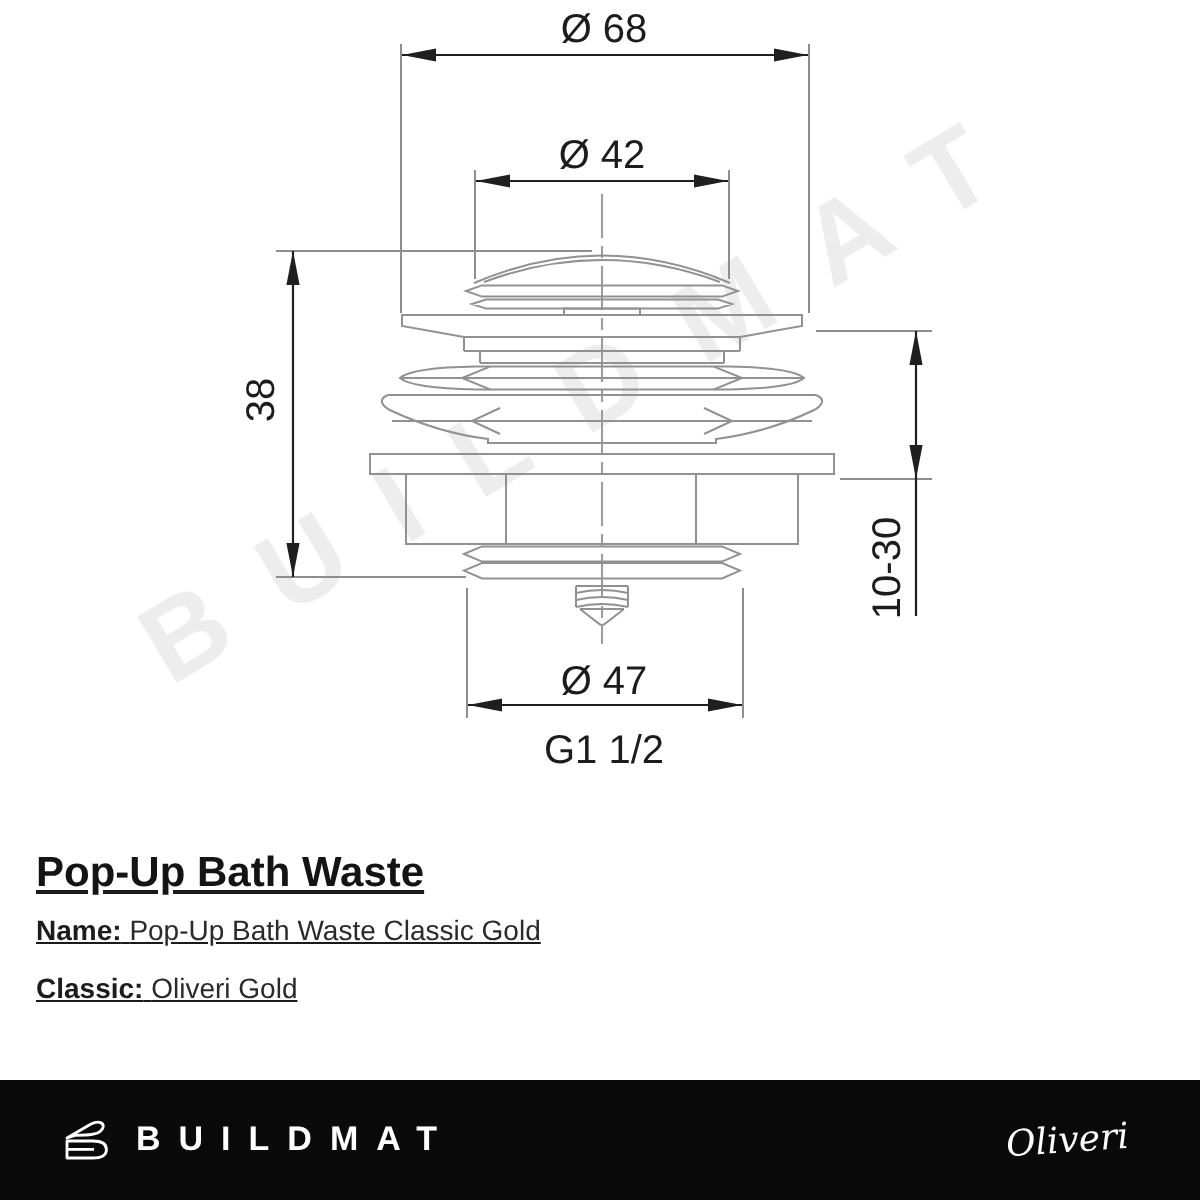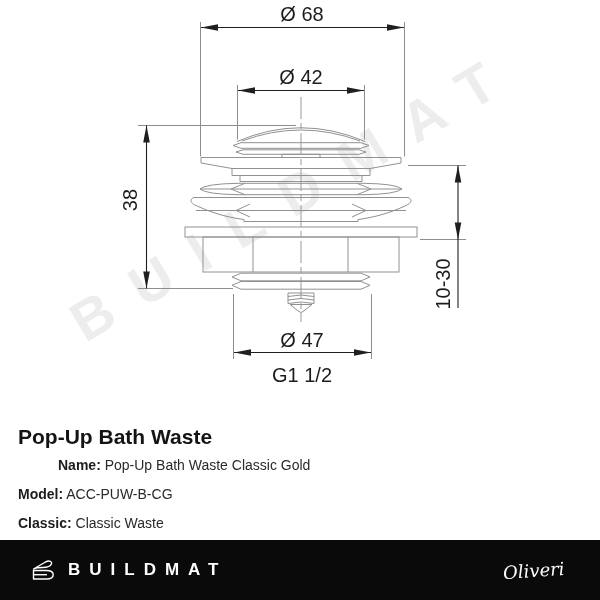--- a/index.html
+++ b/index.html
@@ -17,24 +17,24 @@
   }
   
   svg.drawing{position:absolute;left:0;top:0;}
   .ol{stroke:#919191;stroke-width:1;fill:none;}
   .cl{stroke:#9b9b9b;stroke-width:1;fill:none;stroke-dasharray:22 4 6 4;}
   .ext{stroke:#8e8e8e;stroke-width:1;fill:none;}
   .dim{stroke:#1f1f1f;stroke-width:1.1;fill:none;}
   .arr{fill:#1f1f1f;stroke:none;}
   .dtx{font-family:"Liberation Sans",sans-serif;font-size:20px;fill:#1c1c1c;}
   
-  .product-info{position:absolute;left:18px;top:426px;width:560px;color:#1a1a1a;}
+  .product-info{position:absolute;left:18px;top:426px;width:560px;color:#1a1a1a;text-decoration:underline;}
   .p-title{font-size:21px;font-weight:700;line-height:22px;color:#141414;}
   .spec-row{font-size:14px;line-height:15px;margin-top:14px;color:#2a2a2a;}
-  .spec-row.first{margin-top:10px;margin-left:40px;}
+  .spec-row.first{margin-top:10px;}
   .spec-label{font-weight:700;color:#1c1c1c;}
   
   .footer{
     position:absolute;left:0;top:540px;width:600px;height:60px;
     background:#0a0a0a;display:flex;align-items:center;
     justify-content:space-between;padding:0 32px;box-sizing:border-box;
   }
   .brand{display:flex;align-items:center;gap:12px;}
   .brand-text{color:#ffffff;font-size:17px;font-weight:700;letter-spacing:9px;}
   .signature{
@@ -141,26 +141,22 @@
   <text class="dtx" x="302" y="381.5" text-anchor="middle">G1 1/2</text>
 </svg>
 
 <div class="product-info">
   <div class="p-title">Pop-Up Bath Waste</div>
   <div class="spec-row first">
     <span class="spec-label">Name:</span>
     <span>Pop-Up Bath Waste Classic Gold</span>
   </div>
   <div class="spec-row">
-    <span class="spec-label">Model:</span>
-    <span>ACC-PUW-B-CG</span>
-  </div>
-  <div class="spec-row">
     <span class="spec-label">Classic:</span>
-    <span>Classic Waste</span>
+    <span>Oliveri Gold</span>
   </div>
 </div>
 
 <div class="footer">
   <div class="brand">
     <svg width="24" height="21" viewBox="0 0 24 21">
       <path d="M1.5 9 L13.5 2 C17.5 0 20.3 1.5 19.4 4 C18.5 6.3 14.8 7.4 10.8 7.5 L5.5 7.7 Z" fill="none" stroke="#ffffff" stroke-width="1.4" stroke-linejoin="round"></path>
       <path d="M1.5 10.5 L14.5 10.5 C19 10.5 21.2 12.2 21.2 14.7 C21.2 17.4 18.7 19 14.2 19 L1.5 19 Z" fill="none" stroke="#ffffff" stroke-width="1.4" stroke-linejoin="round"></path>
       <path d="M1.5 14.7 L15 14.7" fill="none" stroke="#ffffff" stroke-width="1.4"></path>
     </svg>

